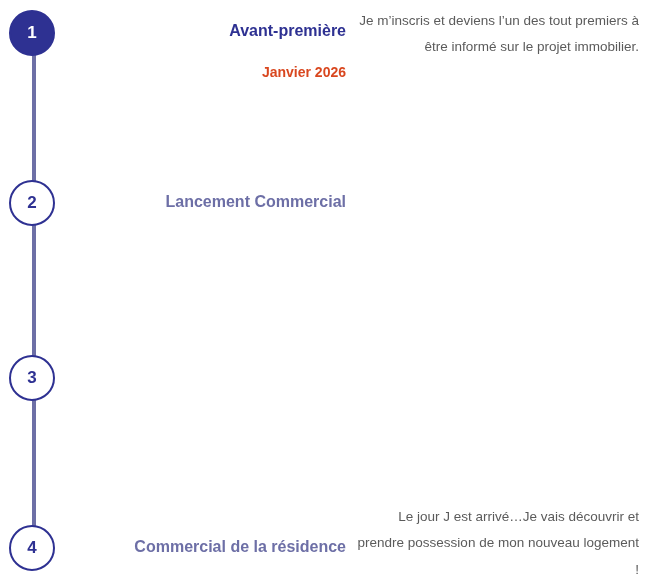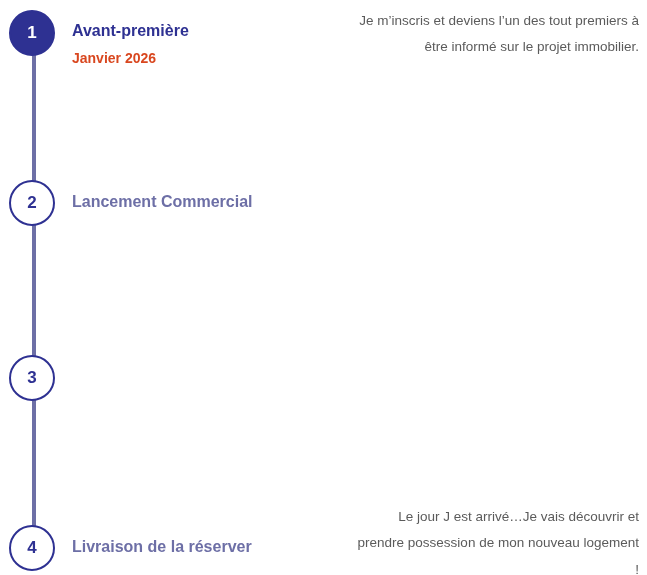--- a/index.html
+++ b/index.html
@@ -62,38 +62,38 @@
     color: #ffffff;
   }
   .marker.hollow {
     background: #ffffff;
     border: 2px solid #2e3192;
     color: #2e3192;
   }
   .title-col {
     flex: 0 0 286px;
     width: 286px;
-    text-align: left;
+    text-align: right;
     padding: 0 6px;
     box-sizing: border-box;
   }
   .step-title {
     font-size: 16px;
     font-weight: bold;
     color: #6d6fa6;
     line-height: 1.35;
   }
   .step-title.dark {
     color: #2e3192;
   }
   .step-subtitle {
     font-size: 14px;
     font-weight: bold;
     color: #d9471f;
-    margin-top: 8px;
+    margin-top: 22px;
   }
   .desc-col {
     flex: 1 1 auto;
     padding-right: 8px;
     box-sizing: border-box;
     text-align: right;
   }
   .step-desc {
     font-size: 13.5px;
     color: #5b5b5b;
@@ -162,20 +162,20 @@
     </div>
   </div>
 
   <div class="step" id="step-4">
     <div class="marker-col">
       <div class="marker hollow">
         <span>4</span>
       </div>
     </div>
     <div class="title-col">
-      <div class="step-title">Livraison de la réserver</div>
+      <div class="step-title">Commercial de la résidence</div>
     </div>
     <div class="desc-col">
       <div class="step-desc">Le jour J est arrivé…Je vais découvrir et prendre possession de mon nouveau logement !</div>
     </div>
   </div>
 
 </div>
 
 </body></html>

